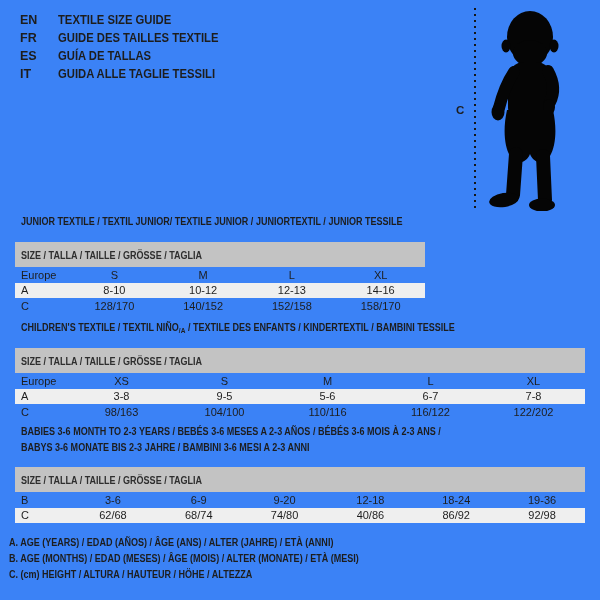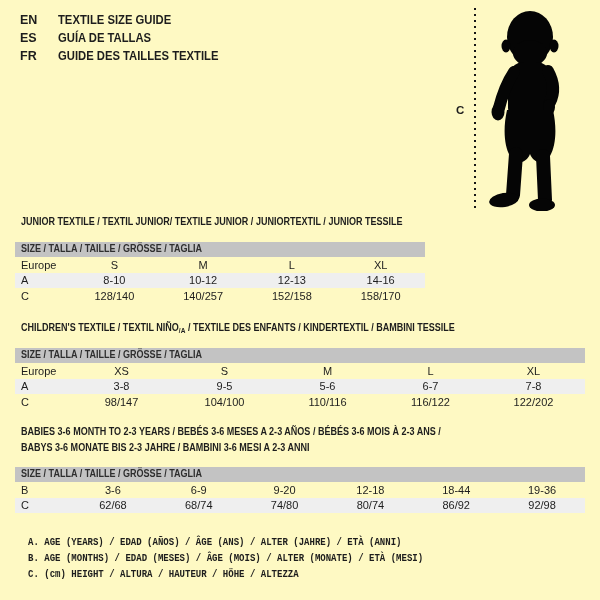--- a/index.html
+++ b/index.html
@@ -2,21 +2,21 @@
 <html><head>
 <meta charset="utf-8">
 <style>
   html,body { margin:0; padding:0; }
   body {
     width:600px; height:600px; background:#ffffff;
     font-family:"Liberation Sans", sans-serif;
     color:#1d1d1d;
     -webkit-font-smoothing:antialiased;
   }
-  .page { position:relative; width:600px; height:600px; background:#fef9c3; overflow:hidden; }
+  .page { position:relative; width:600px; height:600px; background:#3b82f6; overflow:hidden; }
 
   
   .cx82 { display:inline-block; transform:scaleX(0.82); transform-origin:0 50%; white-space:nowrap; }
   .cx90 { display:inline-block; transform:scaleX(0.90); transform-origin:0 50%; white-space:nowrap; }
 
   
   .langs { position:absolute; left:20px; top:11px; }
   .lang-row { display:flex; height:18px; align-items:center; font-weight:700; font-size:12.5px; }
   .lang-code { width:38px; }
 
@@ -35,53 +35,57 @@
   }
   .tbl-title .line { display:block; height:16px; }
   .sub { font-size:8px; vertical-align:-2px; }
 
   
   .tbl { position:absolute; left:15px; }
   .t1 { top:242px; width:410px; }
   .t2 { top:348px; width:570px; }
   .t3 { top:467px; width:570px; }
   .bar {
-    height:15px; background:#c3c3c3; display:flex; 
+    height:25px; background:#c3c3c3; display:flex; align-items:center;
     padding-left:6px; box-sizing:border-box;
   }
   .bar .bar-text { font-size:11px; font-weight:700; color:#2e2e2e; }
   .trow { display:flex; height:15.5px; align-items:center; font-size:11px; font-weight:400; }
   .trow .lbl { width:55px; padding-left:6px; box-sizing:border-box; }
   .trow .cell { flex:1; text-align:center; }
   .alt { background:#efefef; }
 
   
-  .footnotes { position:absolute; left:28px; top:536px;font-family:Liberation Mono, monospace; }
+  .footnotes { position:absolute; left:9px; top:536px; }
   .fn {
     height:16px; font-size:11px; font-weight:700;
     transform:scaleX(0.82); transform-origin:0 50%; white-space:nowrap;
   }
 </style>
 </head>
 <body>
 
 <div class="page">
 
   <div class="langs">
     <div class="lang-row">
       <span class="lang-code">EN</span>
       <span class="cx90">TEXTILE SIZE GUIDE</span>
     </div>
     <div class="lang-row">
+      <span class="lang-code">FR</span>
+      <span class="cx90">GUIDE DES TAILLES TEXTILE</span>
+    </div>
+    <div class="lang-row">
       <span class="lang-code">ES</span>
       <span class="cx90">GUÍA DE TALLAS</span>
     </div>
     <div class="lang-row">
-      <span class="lang-code">FR</span>
-      <span class="cx90">GUIDE DES TAILLES TEXTILE</span>
+      <span class="lang-code">IT</span>
+      <span class="cx90">GUIDA ALLE TAGLIE TESSILI</span>
     </div>
   </div>
 
   <div class="dashline"></div>
   <div class="c-label">C</div>
   <svg class="baby" width="100" height="205" viewBox="0 0 100 205">
     <g fill="#050505" stroke="none">
       <ellipse cx="51" cy="31" rx="23" ry="26"></ellipse>
       <ellipse cx="27" cy="40" rx="4.5" ry="6.5"></ellipse>
       <ellipse cx="75" cy="40" rx="4.5" ry="6.5"></ellipse>
@@ -114,22 +118,22 @@
     </div>
     <div class="trow alt">
       <span class="lbl">A</span>
       <span class="cell">8-10</span>
       <span class="cell">10-12</span>
       <span class="cell">12-13</span>
       <span class="cell">14-16</span>
     </div>
     <div class="trow">
       <span class="lbl">C</span>
-      <span class="cell">128/140</span>
-      <span class="cell">140/257</span>
+      <span class="cell">128/170</span>
+      <span class="cell">140/152</span>
       <span class="cell">152/158</span>
       <span class="cell">158/170</span>
     </div>
   </div>
 
   <div class="tbl-title" style="top:321px">
     <span>CHILDREN'S TEXTILE / TEXTIL NIÑO</span><span class="sub">/A</span><span> / TEXTILE DES ENFANTS / KINDERTEXTIL / BAMBINI TESSILE</span>
   </div>
   <div class="tbl t2">
     <div class="bar">
@@ -146,21 +150,21 @@
     <div class="trow alt">
       <span class="lbl">A</span>
       <span class="cell">3-8</span>
       <span class="cell">9-5</span>
       <span class="cell">5-6</span>
       <span class="cell">6-7</span>
       <span class="cell">7-8</span>
     </div>
     <div class="trow">
       <span class="lbl">C</span>
-      <span class="cell">98/147</span>
+      <span class="cell">98/163</span>
       <span class="cell">104/100</span>
       <span class="cell">110/116</span>
       <span class="cell">116/122</span>
       <span class="cell">122/202</span>
     </div>
   </div>
 
   <div class="tbl-title" style="top:425px">
     <span class="line">BABIES 3-6 MONTH TO 2-3 YEARS / BEBÉS 3-6 MESES A 2-3 AÑOS / BÉBÉS 3-6 MOIS À 2-3 ANS /</span>
     <span class="line">BABYS 3-6 MONATE BIS 2-3 JAHRE / BAMBINI 3-6 MESI A 2-3 ANNI</span>
@@ -168,29 +172,29 @@
   <div class="tbl t3">
     <div class="bar">
       <span class="bar-text cx82">SIZE / TALLA / TAILLE / GRÖSSE / TAGLIA</span>
     </div>
     <div class="trow">
       <span class="lbl">B</span>
       <span class="cell">3-6</span>
       <span class="cell">6-9</span>
       <span class="cell">9-20</span>
       <span class="cell">12-18</span>
-      <span class="cell">18-44</span>
+      <span class="cell">18-24</span>
       <span class="cell">19-36</span>
     </div>
     <div class="trow alt">
       <span class="lbl">C</span>
       <span class="cell">62/68</span>
       <span class="cell">68/74</span>
       <span class="cell">74/80</span>
-      <span class="cell">80/74</span>
+      <span class="cell">40/86</span>
       <span class="cell">86/92</span>
       <span class="cell">92/98</span>
     </div>
   </div>
 
   <div class="footnotes">
     <div class="fn">A. AGE (YEARS) / EDAD (AÑOS) / ÂGE (ANS) / ALTER (JAHRE) / ETÀ (ANNI)</div>
     <div class="fn">B. AGE (MONTHS) / EDAD (MESES) / ÂGE (MOIS) / ALTER (MONATE) / ETÀ (MESI)</div>
     <div class="fn">C. (cm) HEIGHT / ALTURA / HAUTEUR / HÖHE / ALTEZZA</div>
   </div>

